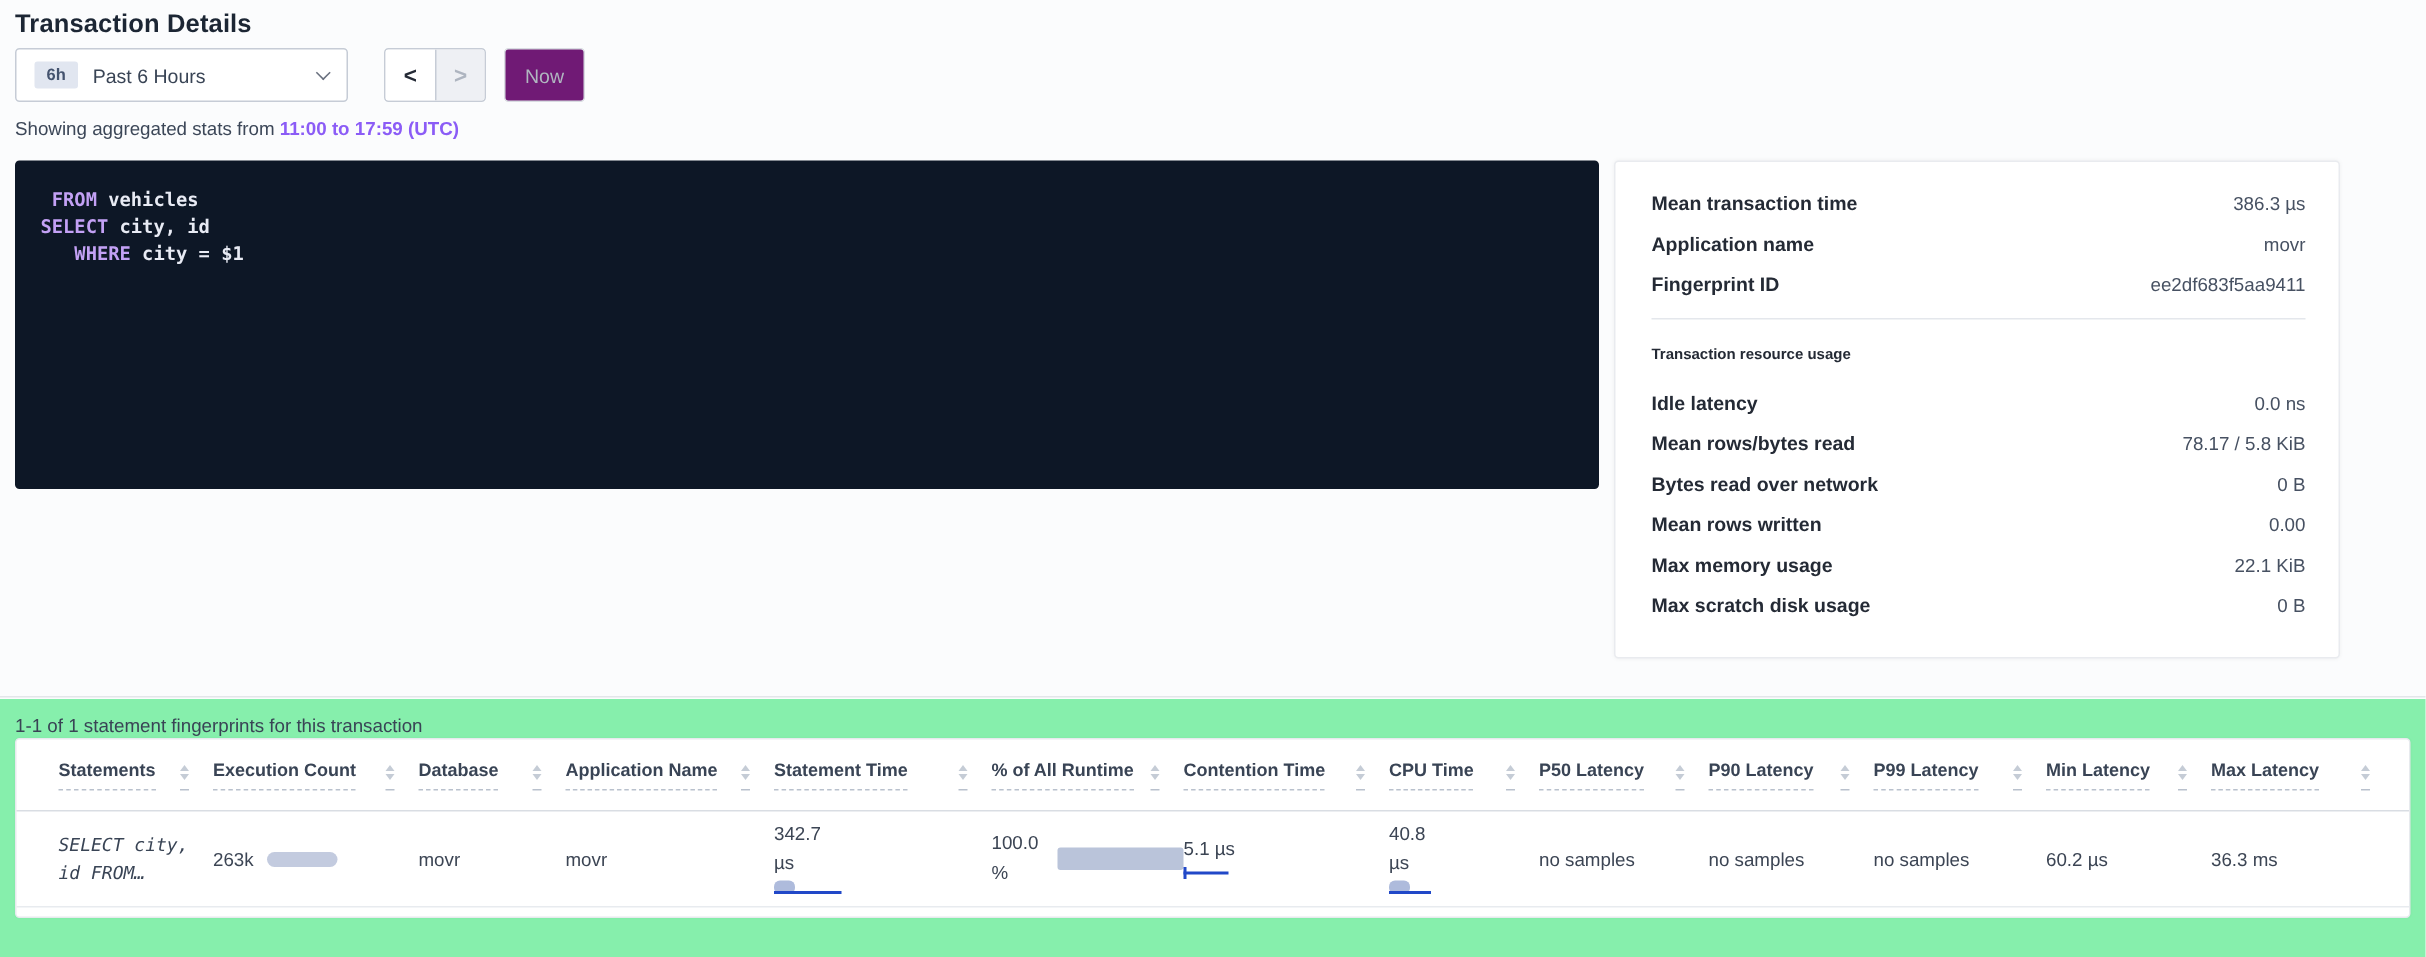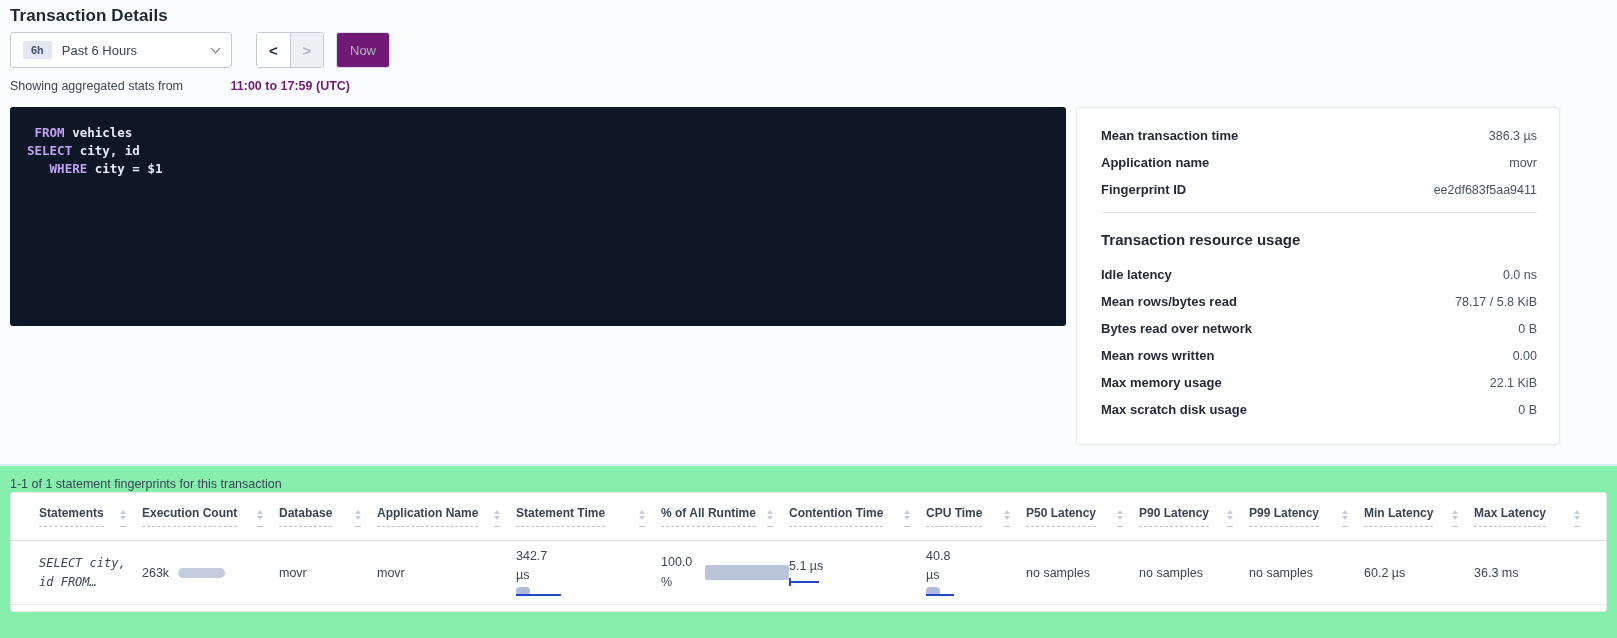--- a/index.html
+++ b/index.html
@@ -25,39 +25,39 @@
     border-bottom:1.5px solid #69707e; transform:rotate(45deg); margin-top:-4px; }
   .arrow-group { display:flex; margin-left:24px; border:1px solid #c6ccd6;
     border-radius:3px; overflow:hidden; height:36px; background:#fff; }
   .arrow-btn { width:33px; height:34px; display:flex; align-items:center; justify-content:center;
     font-size:15px; font-weight:700; cursor:pointer; background:#fff; border:none; color:#242a35; }
   .arrow-btn.disabled { background:#eef0f4; color:#aeb5c0; border-left:1px solid #c6ccd6; cursor:default; }
   .now-btn { margin-left:12px; height:36px; padding:0 13px; background:#701a75;
     border:1px solid #d9dce2; border-radius:3px; color:#b0b6c0; font-size:13px; cursor:default; }
 
   .stats-caption { position:absolute; left:10px; top:79px; font-size:12.5px; color:#3c4758; }
-  .stats-caption b { color:#701a75;margin-left:44px; }
+  .stats-caption b { color:#8b5cf6; }
 
   
   .sql-box { position:absolute; left:10px; top:107px; width:1056px; height:219px;
     background:var(--sql_bg,#0d1726); border-radius:3px; padding:17px 0 0 17px; }
   .code-line { font-family:"DejaVu Sans Mono", monospace; font-size:12.5px; font-weight:700;
     line-height:18px; color:var(--sql_text,#e8ebf4); white-space:pre; }
   .kw { color:var(--sql_keyword,#c3a1f5); }
 
   
   .summary-card { position:absolute; left:1076px; top:107px; width:484px;
     background:#fff; border:1px solid #e9ebef; border-radius:3px;
     box-shadow:0 0 3px rgba(0,0,0,.05); padding:20px 22px 26px 24px; }
   .sum-row { display:flex; justify-content:space-between; align-items:baseline; margin-bottom:11px;
     line-height:15px;gap:28px; }
   .sum-label { font-size:13px; font-weight:700; color:#242a35; }
   .sum-value { font-size:12.5px; color:#475162; }
   .sum-divider { border-top:1px solid #e4e7ec; margin:14px 0 18px 0; }
-  .sum-title { font-size:15px; font-weight:700; color:#242a35; margin-bottom:19px; }
+  .sum-title { font-size:10px; font-weight:700; color:#242a35; margin-bottom:19px; }
 
   
   .stmt-caption { position:absolute; left:10px; top:11px; font-size:12.5px; color:#394455; }
   .stmt-card { position:absolute; left:10px; top:26px; width:1597px; background:#fff;
     border:1px solid #e7eaee; border-radius:3px; box-shadow:0 0 2px rgba(0,0,0,.04);
     padding-bottom:6px; }
 
   .thead { display:flex; align-items:center; height:48px; padding-left:28px; padding-right:4px;
     border-bottom:1px solid #d9dde3; }
   .trow { display:flex; align-items:center; height:64px; padding-left:28px; padding-right:4px;

